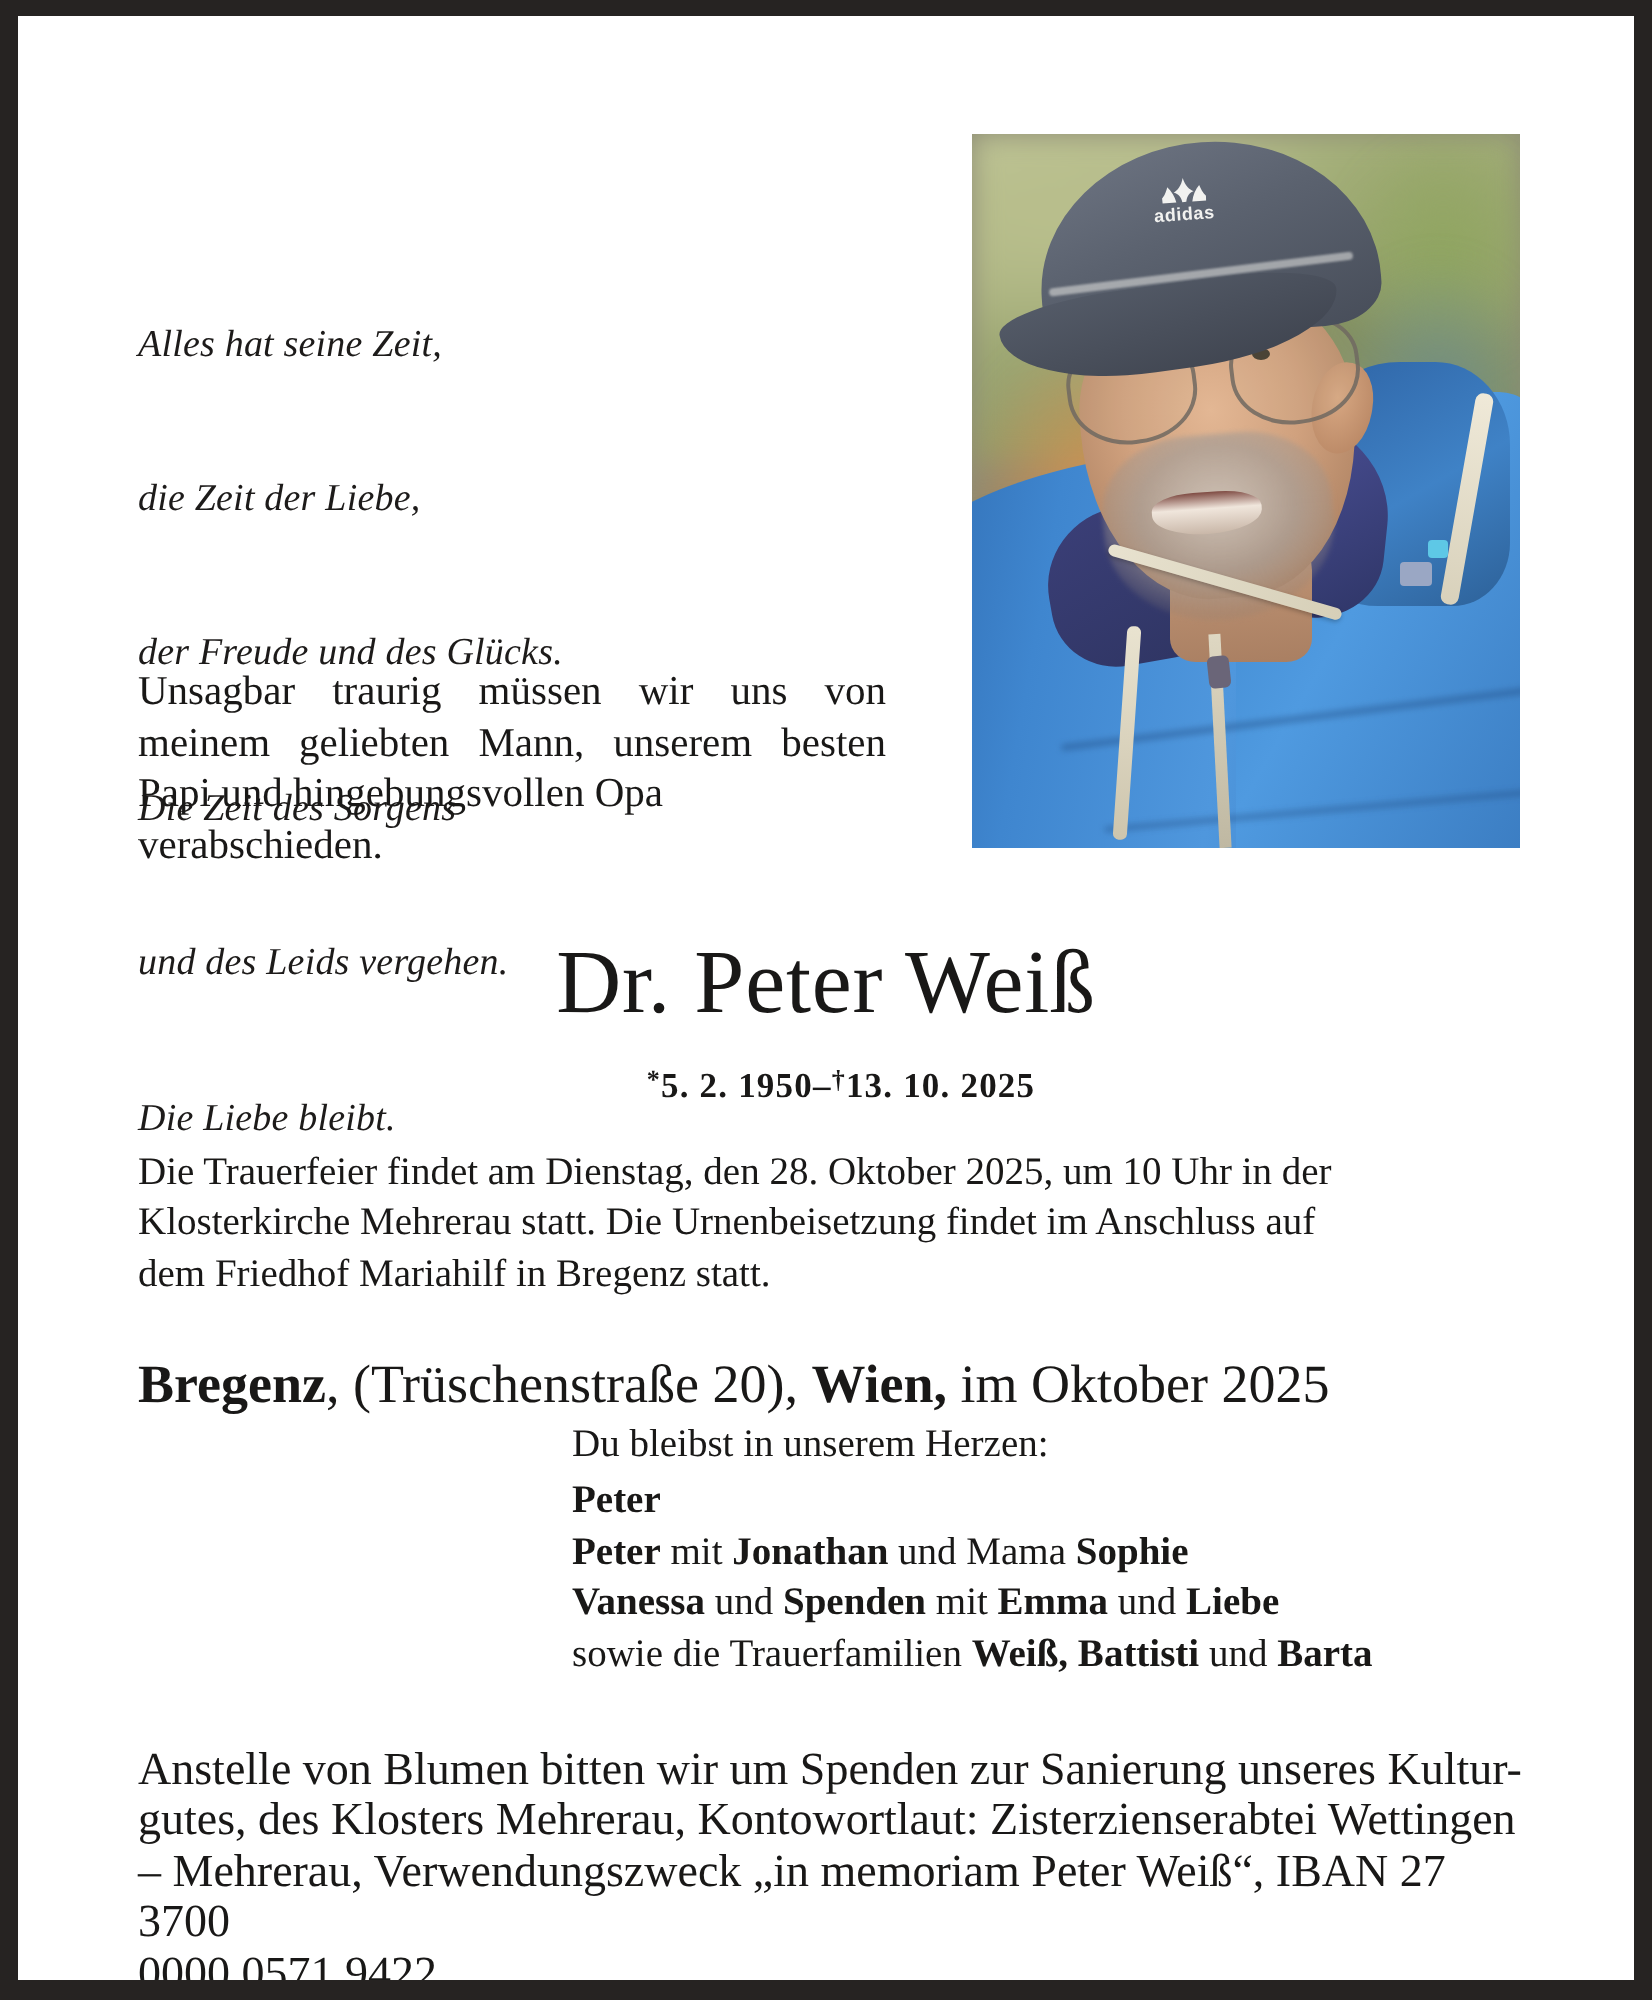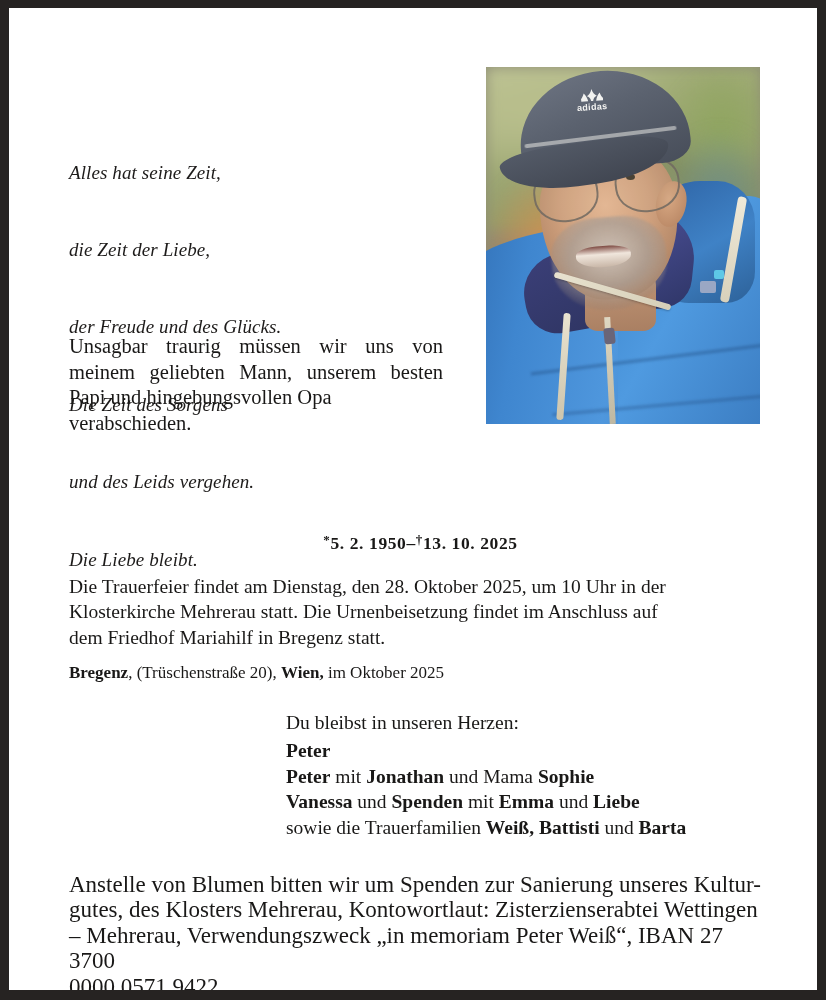--- a/index.html
+++ b/index.html
@@ -314,22 +314,22 @@
     top: 566px;
     width: 700px;
     font-size: 19.5px;
     line-height: 25.4px;
     color: #191817;
   }
   #ceremony .l2 { }
   #place {
     position: absolute;
     left: 60px;
-    top: 652px;
-    font-size: 17px;
+    top: 672px;
+    font-size: 27px;
     line-height: 25px;
     color: #191817;
   }
   #place b { font-weight: bold; }
 
   
   #survivors {
     position: absolute;
     left: 277px;
     top: 702px;
@@ -416,37 +416,38 @@
         <div class="hood-cord"></div>
         <div class="hood-cord2"></div>
       </div>
     </div>
 
     <div id="intro">
       <div>Unsagbar traurig müssen wir uns von meinem geliebten Mann, unserem besten Papi und hingebungsvollen Opa</div>
       <div class="last">verabschieden.</div>
     </div>
 
+    <div id="name">Dr. Peter Weiß</div>
 
     <div id="dates">
       <span class="sym">*</span><span>5. 2. 1950</span><span>–</span><span class="sym">†</span><span>13. 10. 2025</span>
     </div>
 
     <div id="ceremony">
       <div>Die Trauerfeier findet am Dienstag, den 28. Oktober 2025, um 10 Uhr in der</div>
       <div class="l2">Klosterkirche Mehrerau statt. Die Urnenbeisetzung findet im Anschluss auf</div>
       <div>dem Friedhof Mariahilf in Bregenz statt.</div>
     </div>
 
     <div id="place">
       <b>Bregenz</b><span>, (Trüschenstraße 20), </span><b>Wien,</b><span> im Oktober 2025</span>
     </div>
 
     <div id="survivors">
-      <div class="lead">Du bleibst in unseren Herzen:</div>
+      <div class="lead">Du bleibst in unserem Herzen:</div>
       <div><b>Peter</b></div>
       <div><b>Peter</b><span> mit </span><b>Jonathan</b><span> und Mama </span><b>Sophie</b></div>
       <div><b>Vanessa</b><span> und </span><b>Spenden</b><span> mit </span><b>Emma</b><span> und </span><b>Liebe</b></div>
       <div><span>sowie die Trauerfamilien </span><b>Weiß, Battisti</b><span> und </span><b>Barta</b></div>
     </div>
 
     <div id="donations">
       <div>Anstelle von Blumen bitten wir um Spenden zur Sanierung unseres Kultur-</div>
       <div>gutes, des Klosters Mehrerau, Kontowortlaut: Zisterzienserabtei Wettingen</div>
       <div>– Mehrerau, Verwendungszweck „in memoriam Peter Weiß“, IBAN 27 3700</div>

